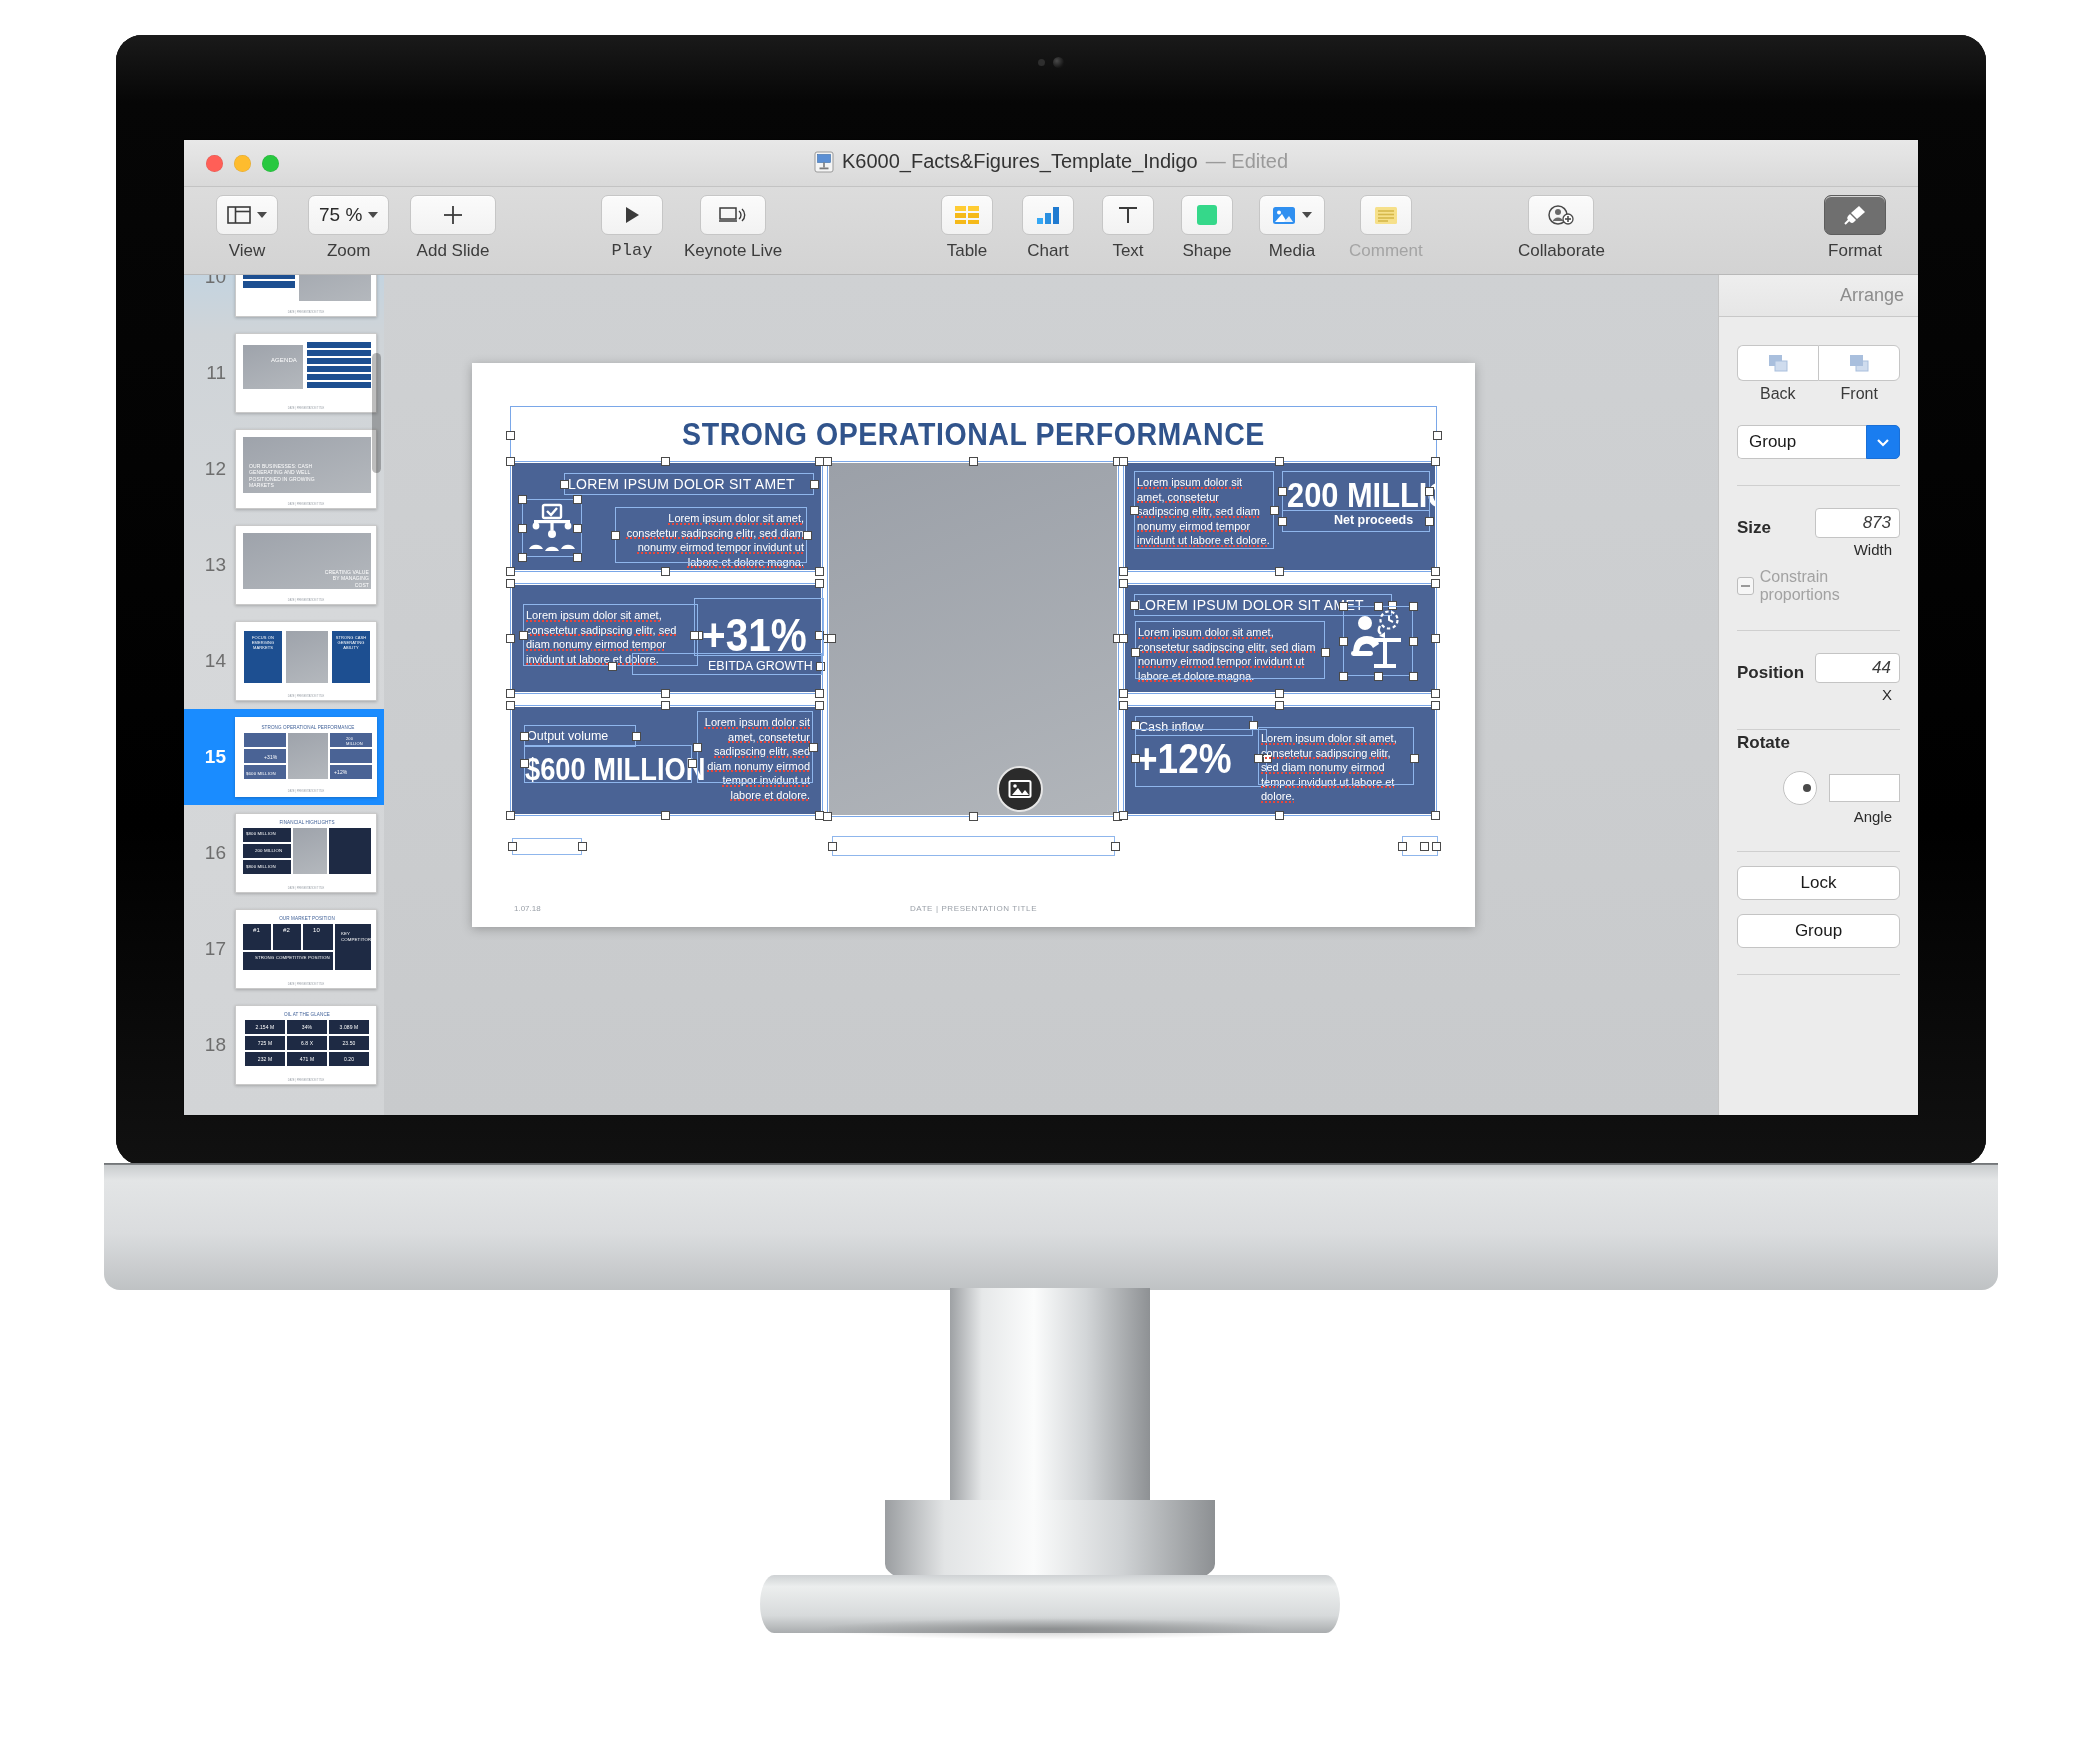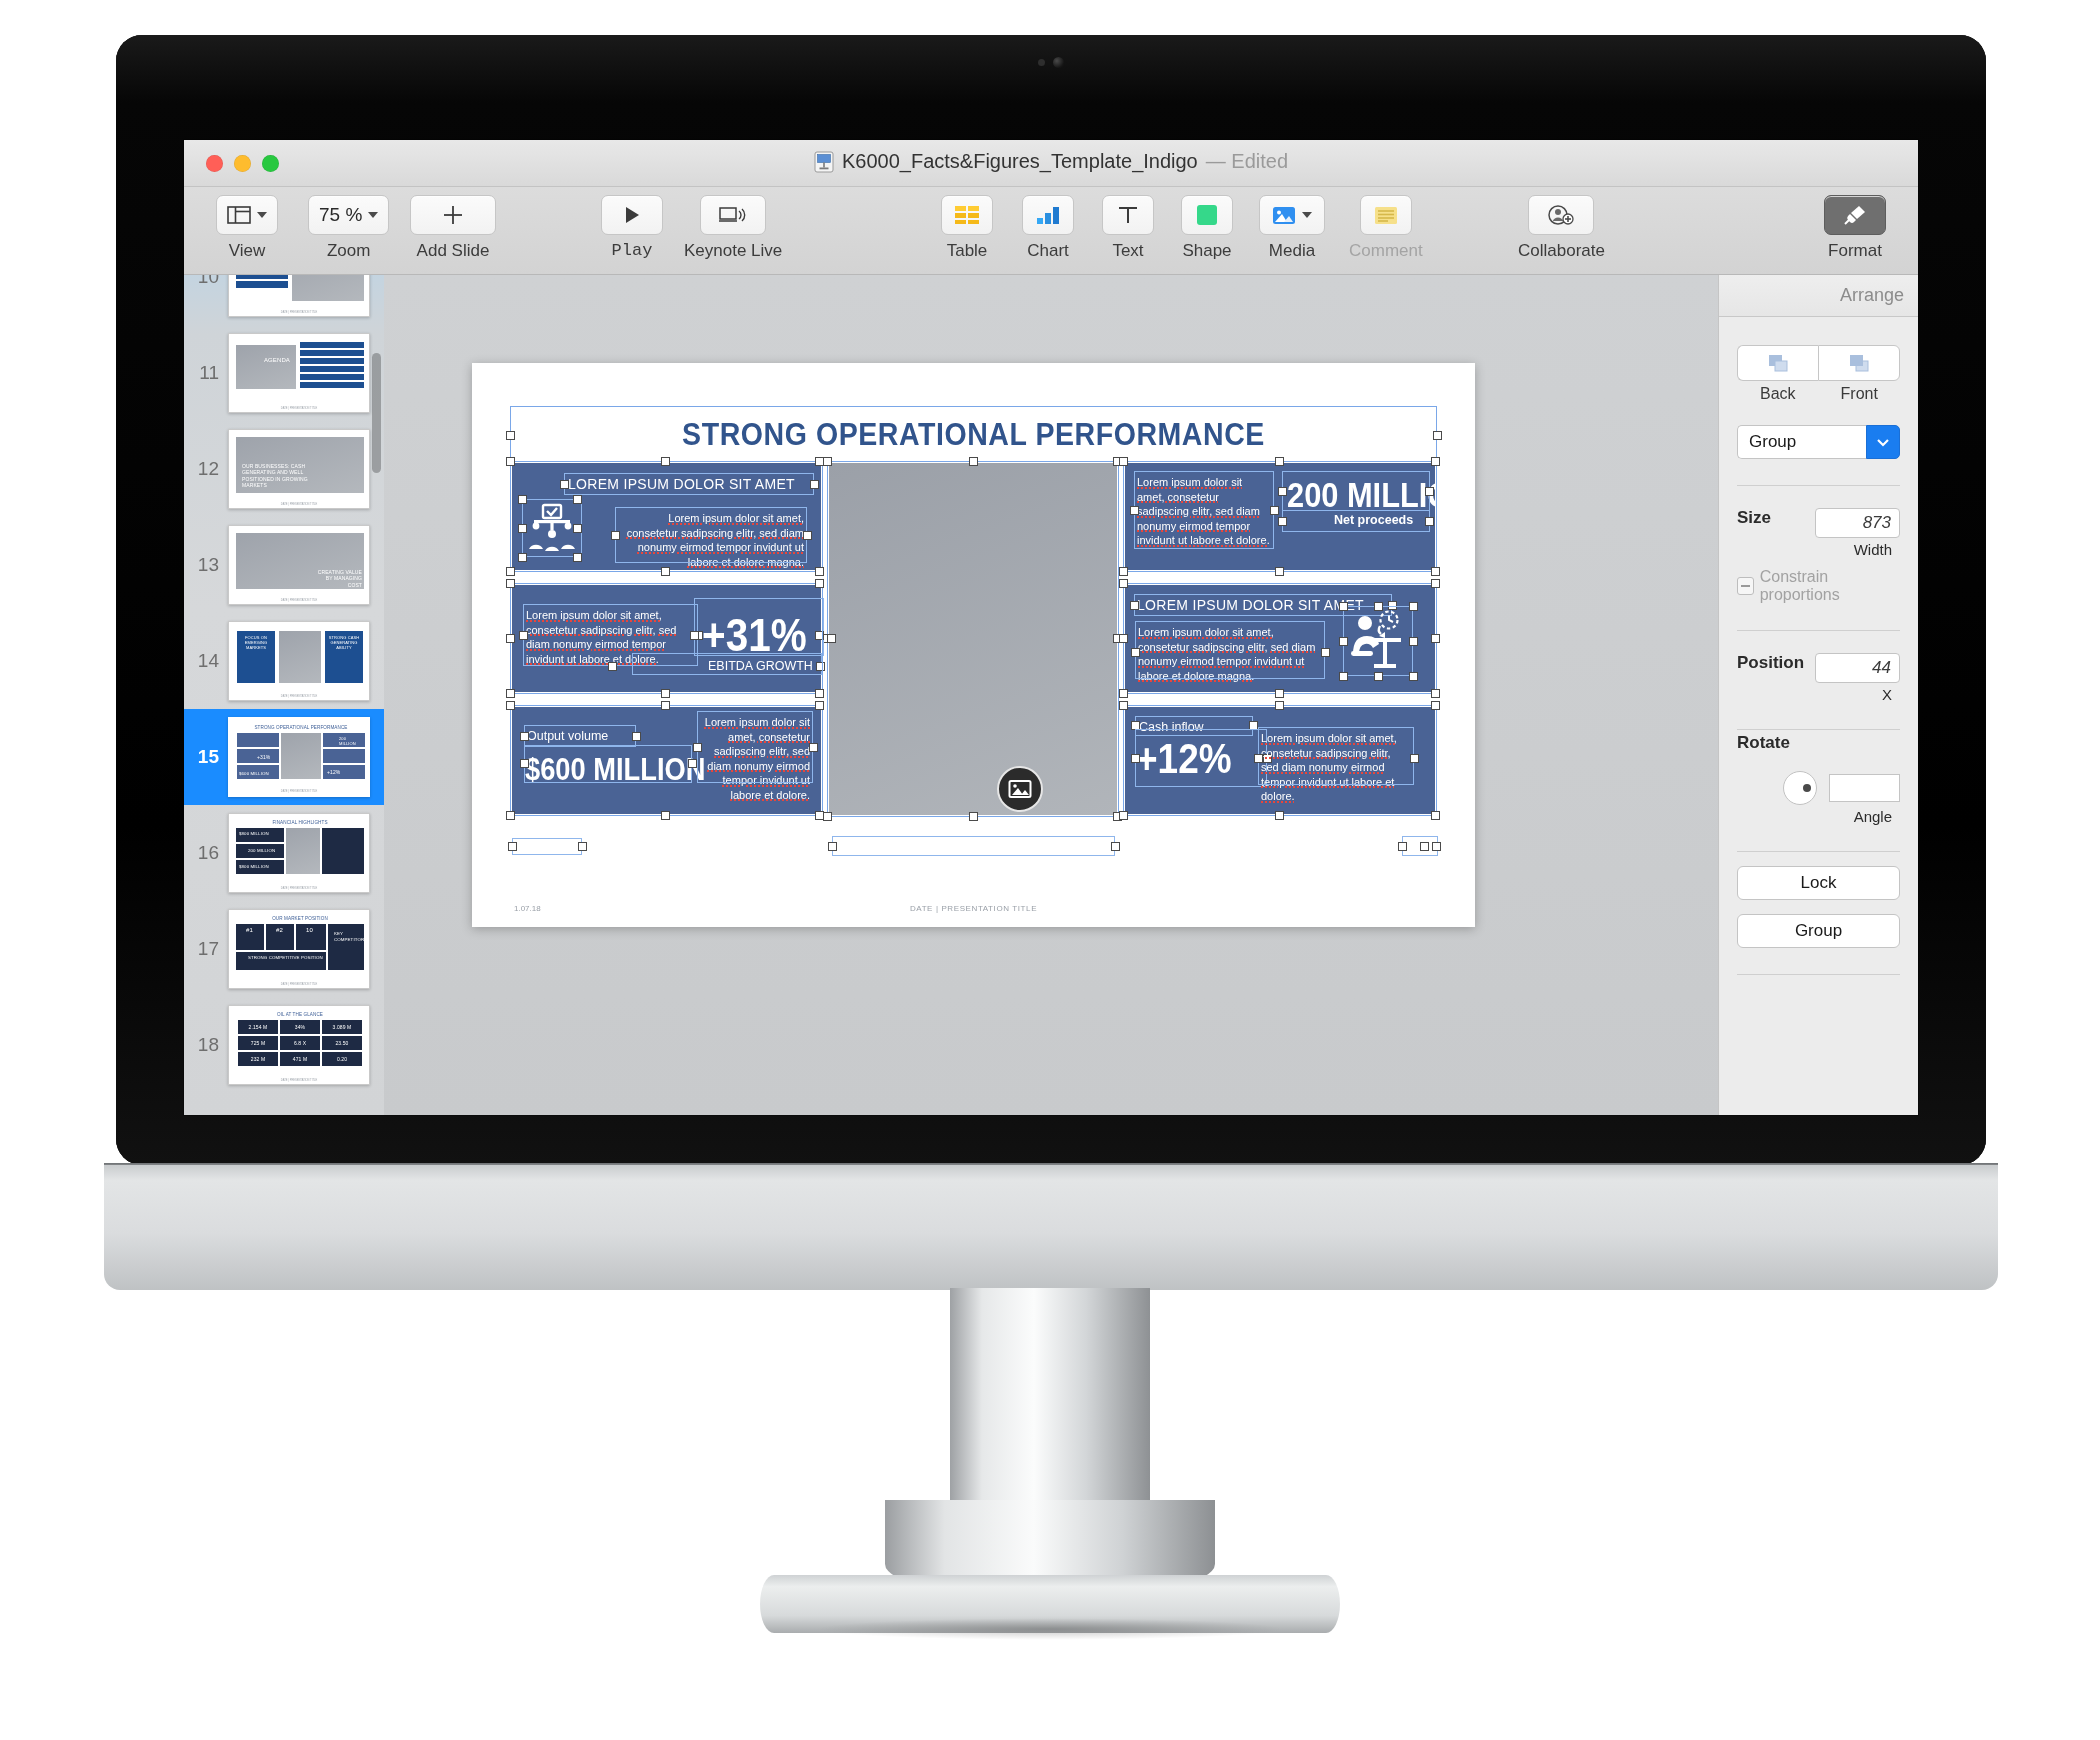--- a/index.html
+++ b/index.html
@@ -106,21 +106,21 @@
 
   
   .mainrow{ position:relative; height:840px; display:flex; }
 
   
   .navigator{
     position:relative; width:200px;
     background:linear-gradient(180deg,#c4d4e0 0%,#cfd4d8 7%,#d6d8da 40%,#d2d4d6 100%);
     overflow:hidden;
   }
-  .thumb-row{ position:relative; display:flex; align-items:center; height:96px; padding-left:4px; }
+  .thumb-row{ position:relative; display:flex; align-items:center; height:96px; padding-left:11px; }
   .thumb-row.sel{ background:#1a8cff; }
   .thumb-num{ width:40px; text-align:right; font-size:19px; color:#6e6e6e; padding-right:9px; }
   .thumb-row.sel .thumb-num{ color:#fff; font-weight:600; }
   .thumb{
     width:142px; height:80px; background:#fff; border:1px solid #c9c9c9;
     box-shadow:0 1px 3px rgba(0,0,0,.22); position:relative; overflow:hidden;
   }
   .thumb-row.sel .thumb{ border:2px solid #fff; }
   .t-inner{ position:absolute; inset:5px 5px 9px 5px; }
   .t-blue{ background:#1d4f91; position:absolute; }
@@ -217,21 +217,21 @@
   .align-field{
     flex:1; background:#fff; border:1px solid #c4c4c4; border-right:none;
     border-radius:5px 0 0 5px; display:flex; align-items:center;
     padding-left:11px; font-size:17px; color:#1a1a1a;
   }
   .align-arrow{
     width:34px; background:#1a7df0; border:1px solid #1a6fd6; border-radius:0 5px 5px 0;
     display:flex; align-items:center; justify-content:center;
   }
   .hr{ height:1px; background:#cfcfcf; margin:26px 0 0 0; }
-  .field-row{ display:flex; align-items:flex-start; margin-top:22px; }
+  .field-row{ display:flex; align-items:flex-end; margin-top:22px; }
   .field-lab{ font-size:17px; color:#2b2b2b; font-weight:700; width:78px; }
   .num-field{
     flex:1; height:30px; background:#fff; border:1px solid #c4c4c4; border-radius:4px;
     display:flex; align-items:center; justify-content:flex-end; padding-right:8px;
     font-size:17px; font-style:italic; color:#3b3b3b;
   }
   .sub-lab{ text-align:right; font-size:15px; color:#2b2b2b; margin-top:3px; padding-right:8px; }
   .constrain{ display:flex; align-items:center; justify-content:flex-end; margin-top:10px; gap:6px; }
   .cbox{ width:18px;height:18px;border:1px solid #bdbdbd;border-radius:3px;background:#f6f6f6;
          display:flex;align-items:center;justify-content:center; }

